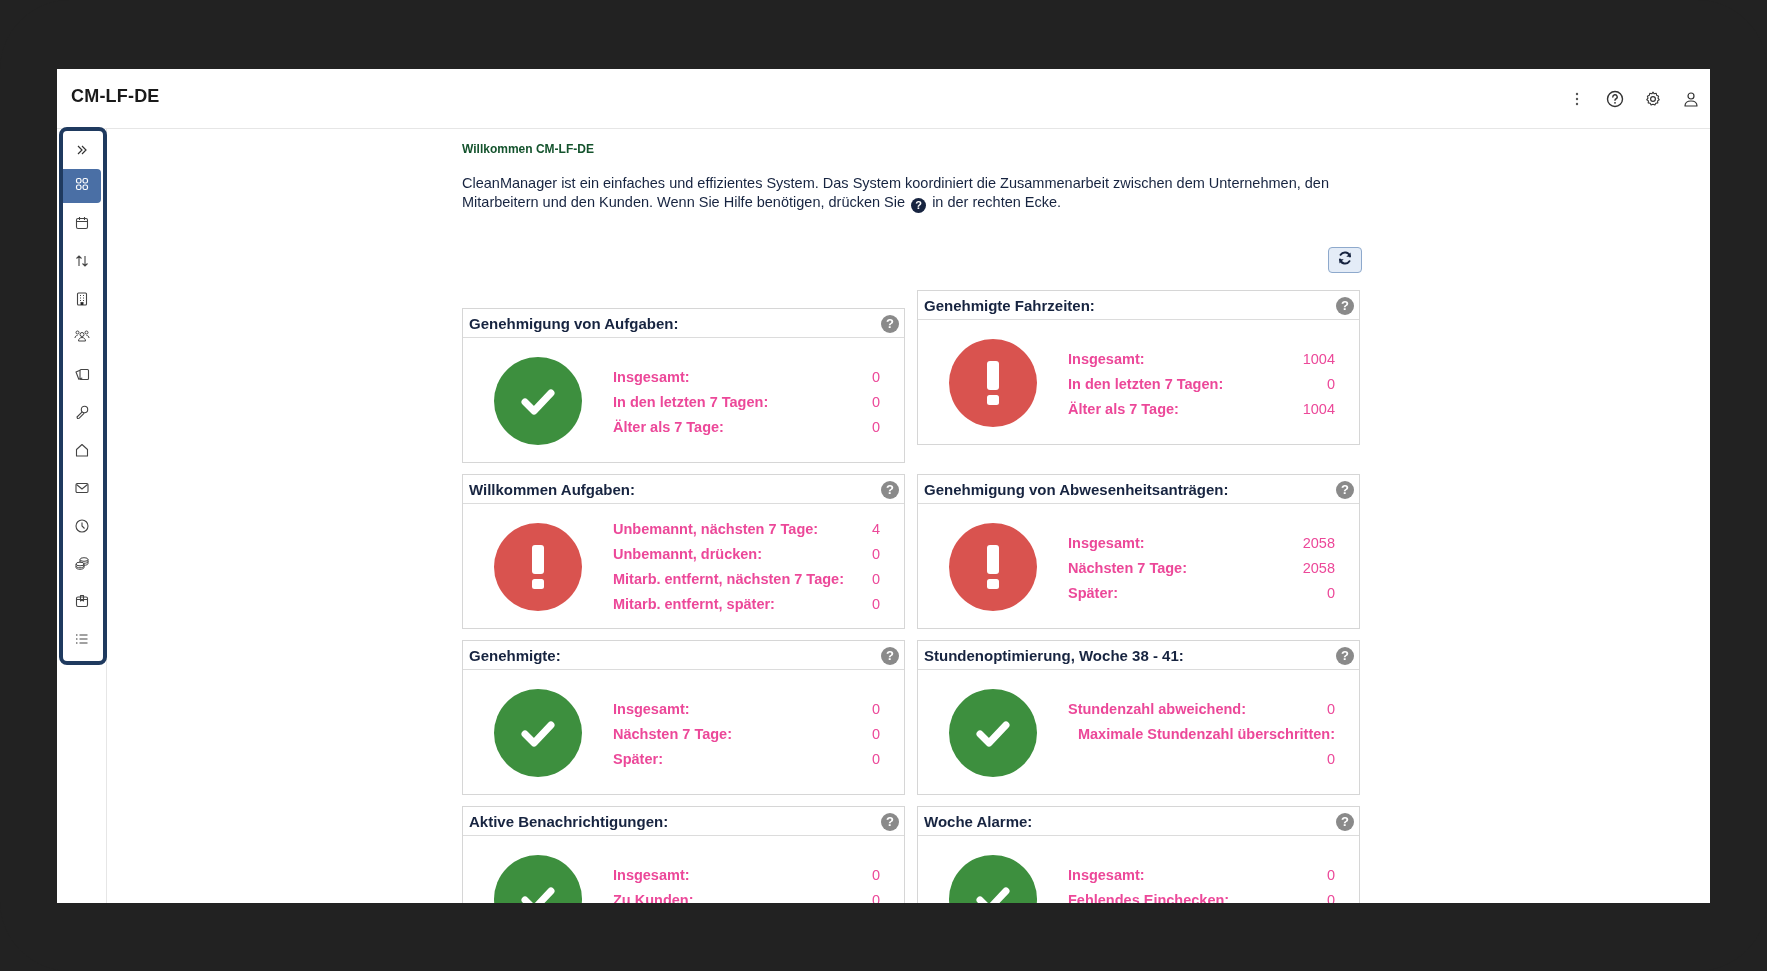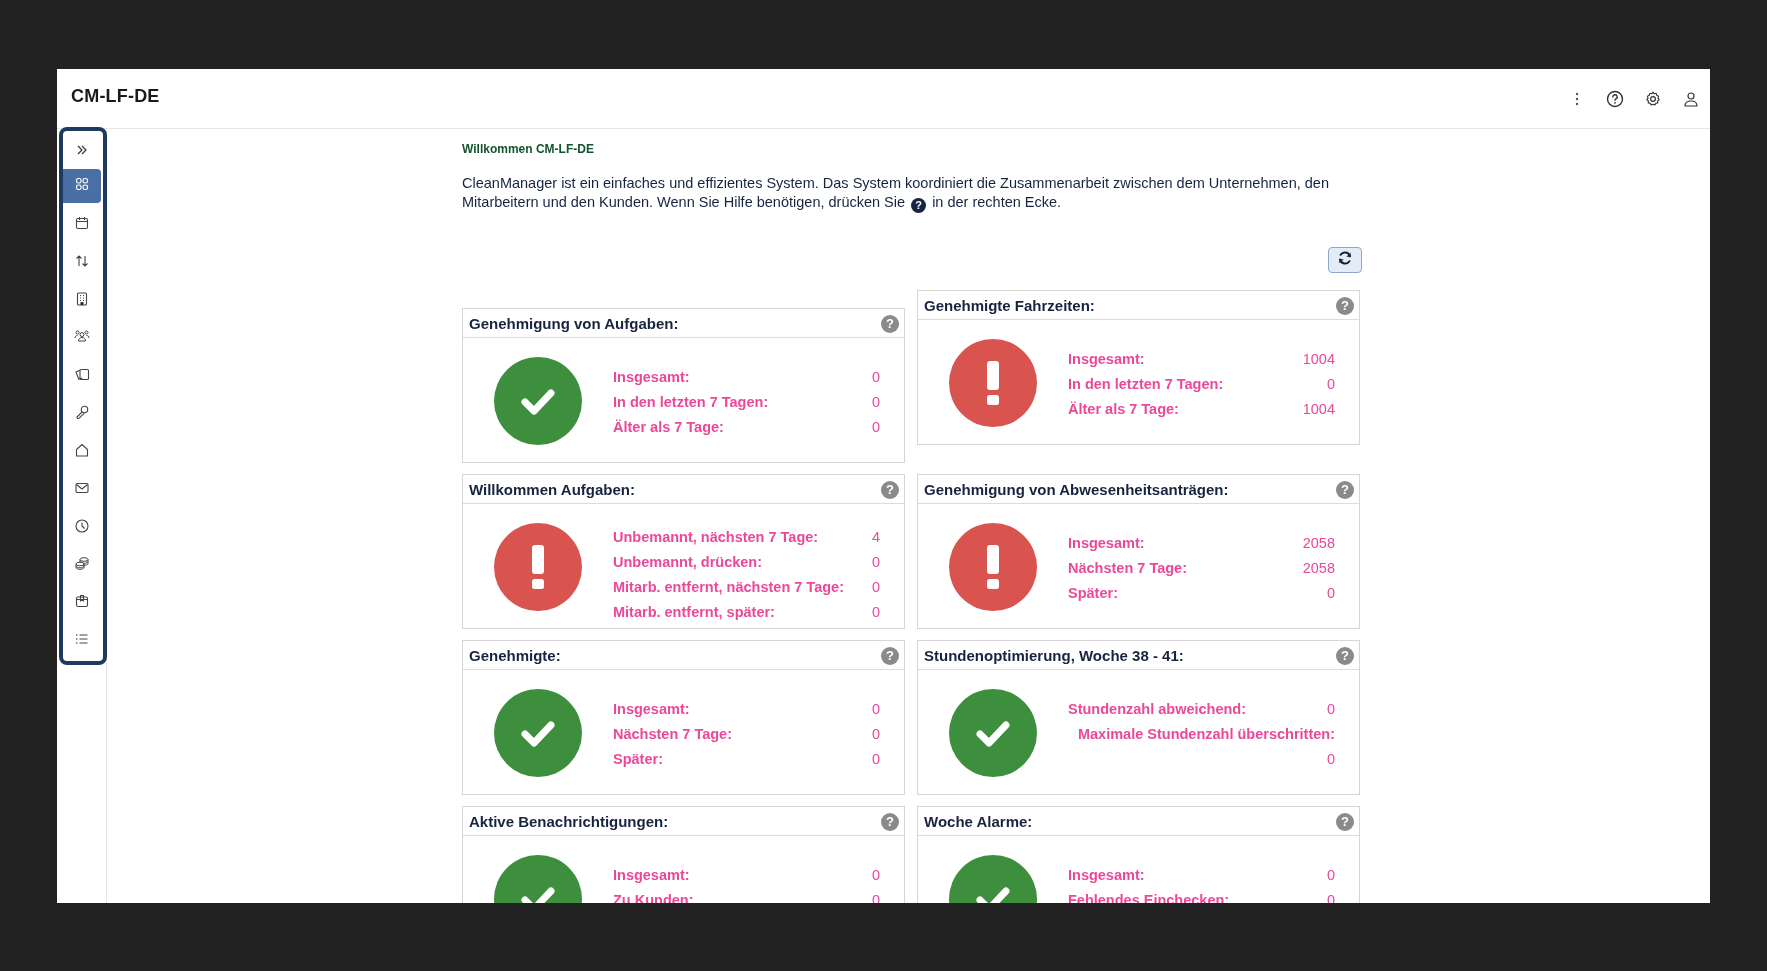--- a/index.html
+++ b/index.html
@@ -266,21 +266,21 @@
       <div class="card-head">
             <span class="card-title">Willkommen Aufgaben:</span>
             <span class="help">?</span>
           </div>
       <div class="status alert">
             <svg width="20" height="50" viewBox="0 0 20 50">
               <rect x="4" y="3" width="12" height="29" rx="3" fill="#fff"></rect>
               <rect x="4" y="37" width="12" height="10" rx="2.5" fill="#fff"></rect>
             </svg>
           </div>
-      <div class="rows" style="top:50px;">
+      <div class="rows" style="top:42px;">
         <div class="row">
               <span class="lbl">Unbemannt, nächsten 7 Tage:</span>
               <span class="val">4</span>
             </div>
         <div class="row">
               <span class="lbl">Unbemannt, drücken:</span>
               <span class="val">0</span>
             </div>
         <div class="row">
               <span class="lbl">Mitarb. entfernt, nächsten 7 Tage:</span>

